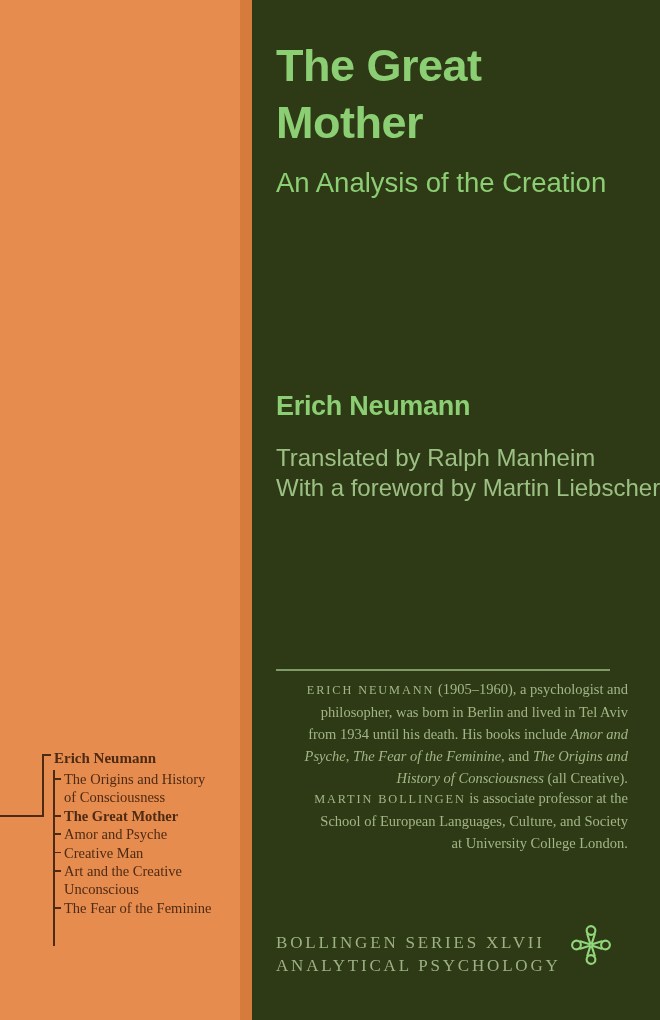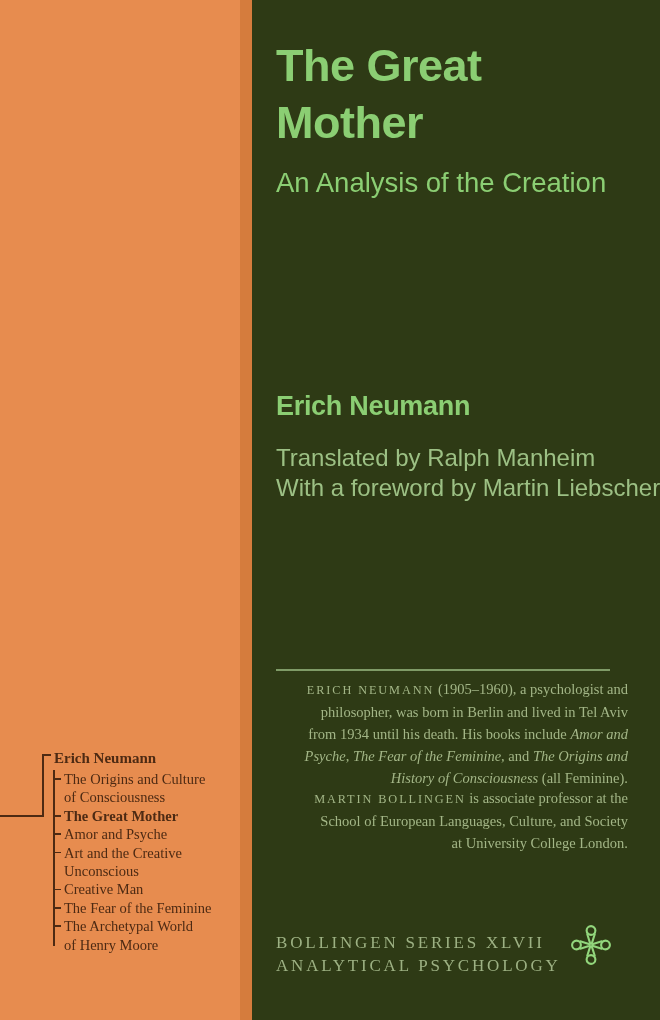--- a/index.html
+++ b/index.html
@@ -66,21 +66,21 @@
 Mother</div>
 <div class="abs subtitle">An Analysis of the Creation</div>
 <div class="abs author">Erich Neumann</div>
 <div class="abs credits">Translated by Ralph Manheim
 With a foreword by Martin Liebscher</div>
 <div class="abs rule"></div>
 <div class="abs bio"><span class="sc">ERICH NEUMANN</span><span> (1905–1960), a psychologist and
 philosopher, was born in Berlin and lived in Tel Aviv
 from 1934 until his death. His books include </span><span class="it">Amor and
 Psyche</span><span>, </span><span class="it">The Fear of the Feminine</span><span>, and </span><span class="it">The Origins and
-History of Consciousness</span><span> (all Feminine).</span></div>
+History of Consciousness</span><span> (all Creative).</span></div>
 <div class="abs bio second"><span class="sc">MARTIN BOLLINGEN</span><span> is associate professor at the
 School of European Languages, Culture, and Society
 at University College London.</span></div>
 <div class="abs series">BOLLINGEN SERIES XLVII
 ANALYTICAL PSYCHOLOGY</div>
 
 <div class="abs logo">
   <svg viewBox="-22 -22 44 44" width="42" height="42" aria-hidden="true">
     <g fill="none" stroke="#92d67c" stroke-width="2.2" stroke-linecap="round">
       <g>
@@ -104,23 +104,21 @@
 </div>
 
 <div class="abs tree-line conn-h"></div>
 <div class="abs tree-line conn-v"></div>
 <div class="abs tree-line conn-dash"></div>
 <div class="abs tree-line stem"></div>
 
 <div class="abs side-head">Erich Neumann</div>
 
 <div class="abs side-list">
-  <div class="book-item"><span class="tick"></span><span>The Origins and Culture
+  <div class="book-item"><span class="tick"></span><span>The Origins and History
 of Consciousness</span></div>
   <div class="book-item bold"><span class="tick"></span><span>The Great Mother</span></div>
   <div class="book-item"><span class="tick"></span><span>Amor and Psyche</span></div>
+  <div class="book-item"><span class="tick"></span><span>Creative Man</span></div>
   <div class="book-item"><span class="tick"></span><span>Art and the Creative
 Unconscious</span></div>
-  <div class="book-item"><span class="tick"></span><span>Creative Man</span></div>
   <div class="book-item"><span class="tick"></span><span>The Fear of the Feminine</span></div>
-  <div class="book-item"><span class="tick"></span><span>The Archetypal World
-of Henry Moore</span></div>
 </div>
 
 </body></html>

